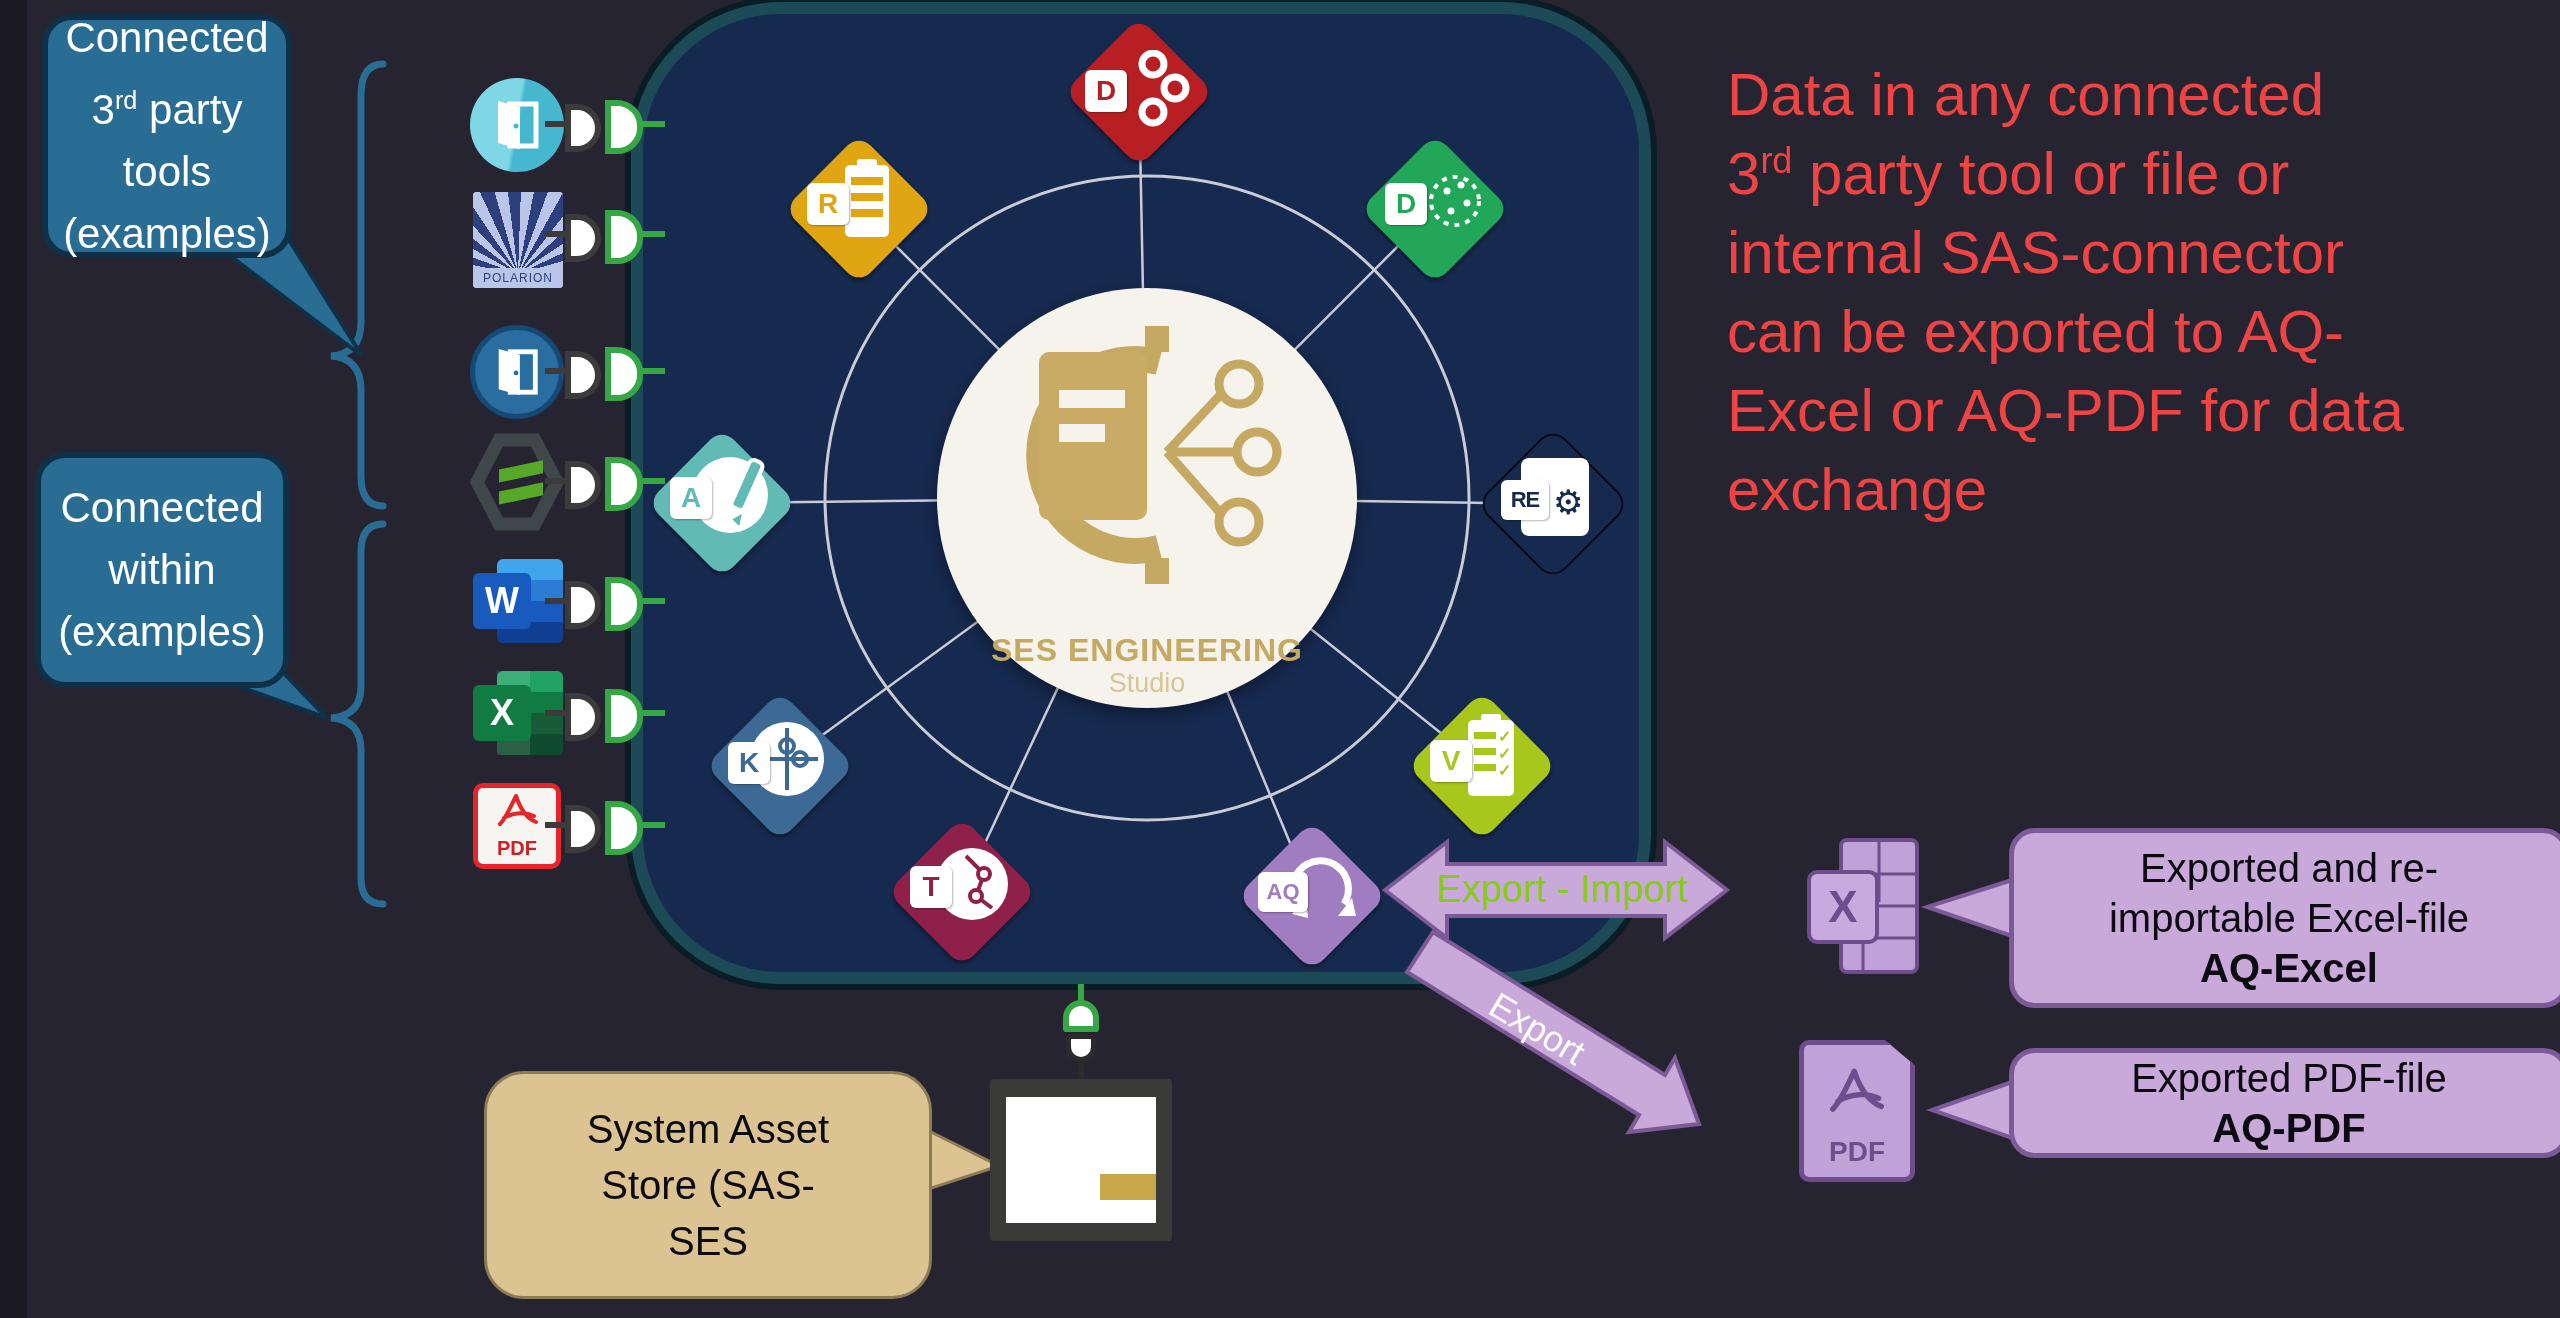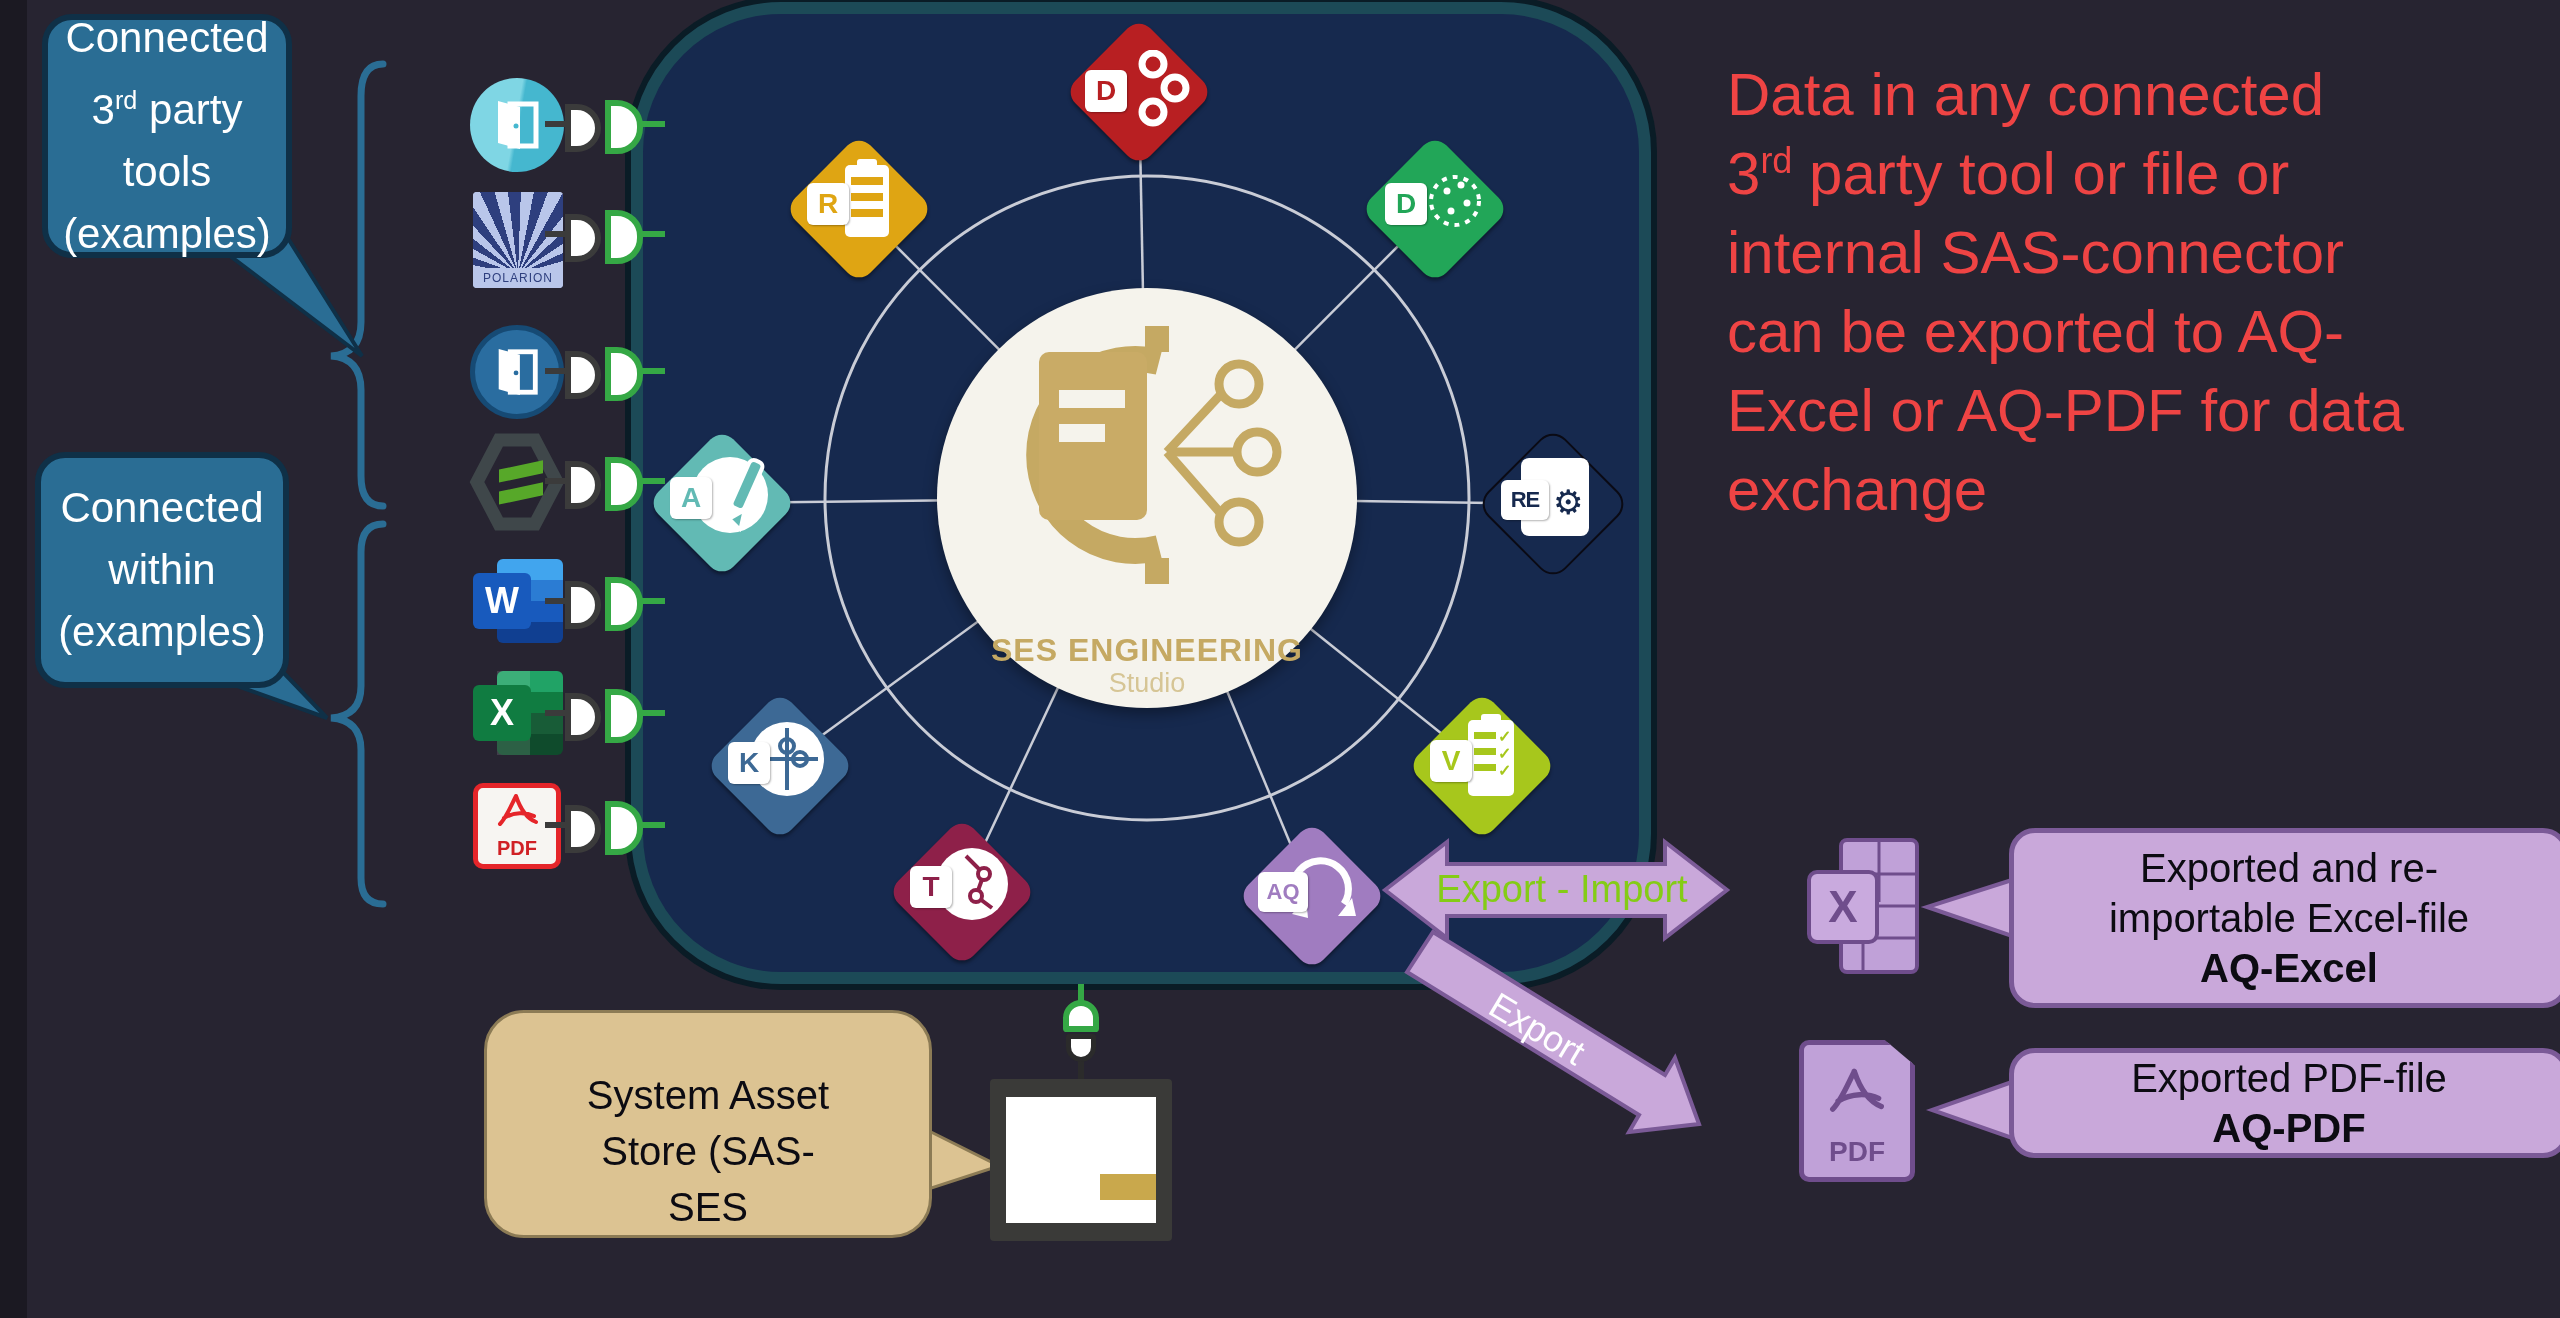--- a/index.html
+++ b/index.html
@@ -393,21 +393,21 @@
        border-radius:20px 20px 4px 4px;box-sizing:border-box;"></div>
   <div class="abs" style="left:1039px;top:1034px;width:30px;height:28px;background:#fff;border:5px solid #2b2b2b;
        border-radius:4px 4px 18px 18px;box-sizing:border-box;"></div>
 
   <div class="abs" style="left:963px;top:1079px;width:182px;height:162px;background:#3a3a38;border-radius:4px;">
     <div class="abs" style="left:16px;top:18px;width:150px;height:126px;background:#fff;">
       <div class="abs" style="left:94px;top:77px;width:56px;height:26px;background:#c9a84c;"></div>
     </div>
   </div>
 
-  <div class="abs bubble-tan" style="left:457px;top:1010px;width:448px;height:228px;justify-content:flex-end;">
+  <div class="abs bubble-tan" style="left:457px;top:1071px;width:448px;height:228px;">
     <div style="font-size:40px;line-height:56px;">
       <div>System Asset</div>
       <div>Store (SAS-</div>
       <div>SES</div>
     </div>
   </div>
 
 </div>
 
 </body></html>

